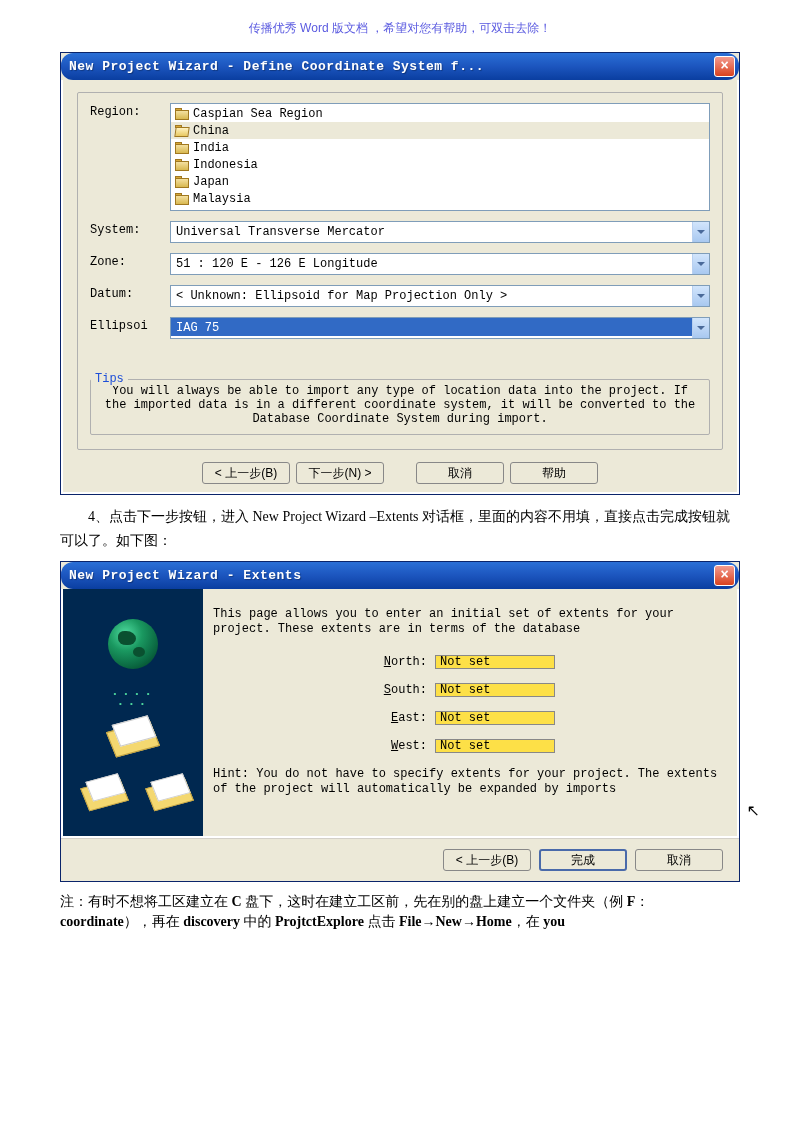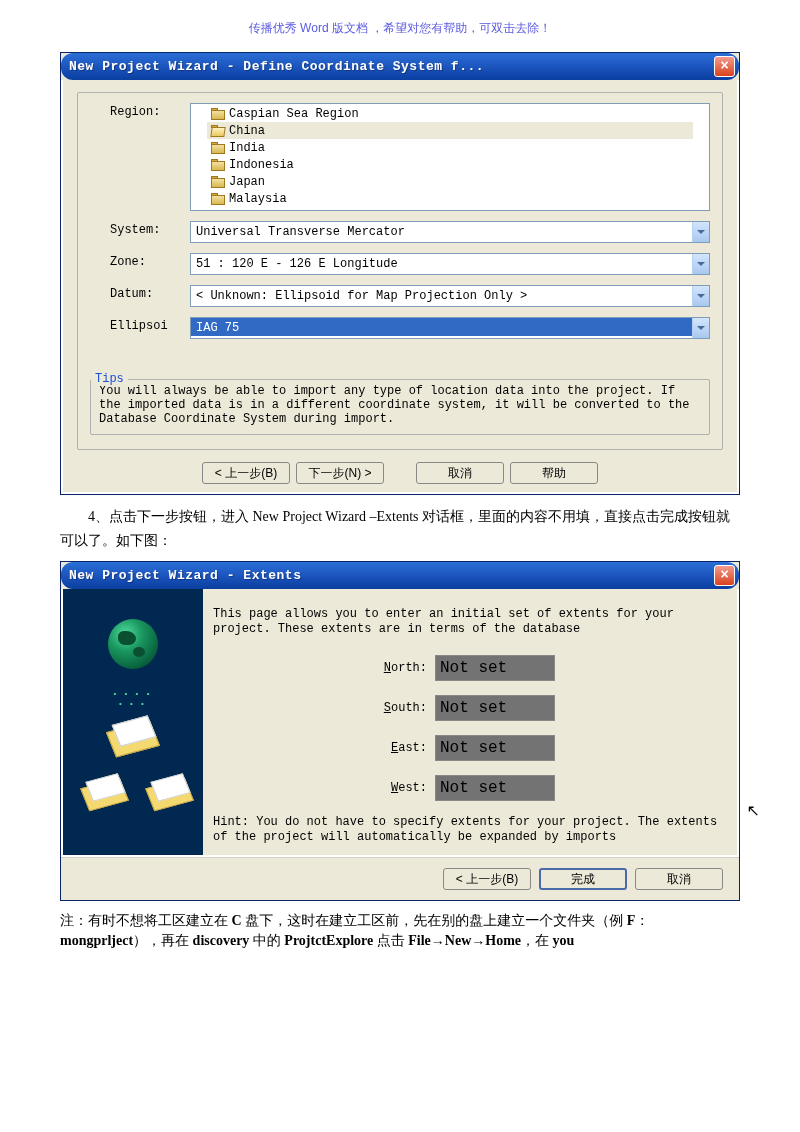--- a/index.html
+++ b/index.html
@@ -6,39 +6,39 @@
   body { margin: 0; padding: 0; background: #fff; font-family: "SimSun", "MS Sans Serif", sans-serif; width: 800px; }
   .page { padding: 20px 60px 30px 60px; }
   .header-note { text-align: center; font-size: 12px; color: #5a5ae0; margin-bottom: 15px; }
   .dialog { background: #ece9d8; border: 1px solid #0a246a; margin-bottom: 10px; }
   .titlebar { background: linear-gradient(to bottom, #2a6fd6 0%, #1c55be 50%, #0a3ea0 100%); color: #fff; display: flex; align-items: center; justify-content: space-between; padding: 3px 4px 3px 8px; font-family: "MS Sans Serif", sans-serif; font-size: 13px; font-weight: bold; border-radius: 12px; }
   .title-text { text-shadow: 1px 1px 1px rgba(0,0,0,.3); font-family: "Courier New", monospace; letter-spacing: 0.5px; }
   .close-btn { width: 21px; height: 21px; background: linear-gradient(to bottom, #f39b8f, #d9421e); border: 1px solid #fff; border-radius: 3px; color: #fff; font-weight: bold; font-size: 14px; line-height: 17px; text-align: center; cursor: pointer; }
   .dialog-body { padding: 12px 14px 8px 14px; font-family: "Courier New", monospace; font-size: 12px; color: #000; background: #ece9d8; border: 2px solid #fff; border-top: none; }
   .frame { border: 1px solid #b0b0b0; border-radius: 2px; padding: 10px 12px 14px 12px; background: #ece9d8; }
   .row { display: flex; align-items: flex-start; margin-bottom: 10px; }
-  .row-label { width: 80px; flex-shrink: 0; padding-top: 2px; margin-left: 20px; }
-  .listbox { flex: 1; background: #fff; border: 1px solid #7f9db9; height: 108px; overflow-y: auto; padding: 1px 16px; }
+  .row-label { width: 80px; flex-shrink: 0; padding-top: 2px; }
+  .listbox { flex: 1; background: #fff; border: 1px solid #7f9db9; height: 108px; overflow-y: auto; padding: 1px 0; }
   .listbox::-webkit-scrollbar { width: 17px; }
   .listbox::-webkit-scrollbar-track { background: #ece9d8; border-left: 1px solid #d4d0c8; }
   .listbox::-webkit-scrollbar-thumb { background: #d4d0c8; border: 1px solid #fff; }
   .listbox-item { display: flex; align-items: center; padding: 0 4px; height: 17px; }
   .listbox-item.selected { background: #ece9d8; align-items: center; }
   .folder-icon { width: 14px; height: 11px; margin-right: 4px; display: inline-block; position: relative; }
   .folder-icon::before { content: ""; position: absolute; top: 0; left: 0; width: 5px; height: 2px; background: #d8a838; border: 1px solid #a07820; border-bottom: none; }
   .folder-icon::after { content: ""; position: absolute; top: 2px; left: 0; width: 12px; height: 8px; background: linear-gradient(to bottom, #f4e0a0, #d8b850); border: 1px solid #a07820; }
   .folder-icon.open::after { background: linear-gradient(to bottom, #fff2c0, #e8c860); transform: skewX(-8deg); }
   .dropdown { flex: 1; display: flex; background: #fff; border: 1px solid #7f9db9; }
   .dropdown-text { flex: 1; padding: 2px 5px; height: 18px; line-height: 16px; white-space: nowrap; overflow: hidden; }
   .dropdown-text.selected { background: #316ac5; color: #fff; }
   .dropdown-arrow { width: 17px; height: 20px; background: linear-gradient(to bottom, #d2e5fc, #a8c8f0); border-left: 1px solid #b8d0f0; display: flex; align-items: center; justify-content: center; cursor: pointer; }
   .dropdown-arrow::after { content: ""; border-left: 4px solid transparent; border-right: 4px solid transparent; border-top: 4px solid #4a6a9a; }
   .tips-box { border: 1px solid #b0b0b0; border-radius: 2px; padding: 4px 8px 8px 8px; margin-top: 40px; position: relative; }
   .tips-legend { position: absolute; top: -8px; left: 0; background: #ece9d8; padding: 0 4px; color: #1d4ed8; }
-  .tips-text { font-size: 12px; line-height: 14px; }
+  .tips-text { font-size: 12px; line-height: 14px; text-align: center; }
   .button-row { display: flex; justify-content: center; gap: 6px; margin-top: 12px; }
   .win-btn { min-width: 88px; height: 22px; background: #ece9d8; border: 1px solid #888; border-radius: 3px; font-size: 12px; font-family: "SimSun", sans-serif; cursor: pointer; padding: 0 10px; }
   .win-btn.default { border: 2px solid #4a6aaa; }
   .doc-text { font-size: 14px; line-height: 24px; color: #000000; margin: 8px 0; font-family: "SimSun", serif; }
   .doc-text .indent { display: inline-block; width: 28px; }
   .dialog2-body { display: flex; padding: 0; background: #ece9d8; border: 2px solid #fff; border-top: none; }
   .wizard-sidebar { width: 140px; background: #002850; flex-shrink: 0; position: relative; padding: 20px 0; }
   .globe { width: 50px; height: 50px; border-radius: 50%; background: radial-gradient(circle at 35% 30%, #4fdca0 0%, #1a9860 35%, #0a6640 70%, #003520 100%); margin: 10px auto 20px auto; position: relative; }
   .globe::before { content: ""; position: absolute; top: 12px; left: 10px; width: 18px; height: 14px; background: #0a5030; border-radius: 40% 60% 50% 50%; }
   .globe::after { content: ""; position: absolute; top: 28px; left: 25px; width: 12px; height: 10px; background: #0a5030; border-radius: 50%; }
@@ -46,21 +46,21 @@
   .folder-iso::before { content: ""; position: absolute; left: 5px; top: 8px; width: 42px; height: 26px; background: #f4d870; border: 1px solid #c0a040; transform: skewY(-15deg) skewX(20deg); }
   .folder-iso::after { content: ""; position: absolute; left: 10px; top: 2px; width: 34px; height: 22px; background: #fff; border: 1px solid #ccc; transform: skewY(-15deg) skewX(20deg); }
   .folders-row { display: flex; justify-content: space-around; padding: 0 5px; }
   .folders-row .folder-iso { width: 45px; height: 35px; transform: scale(0.9); }
   .dots { text-align: center; color: #4fdca0; font-size: 8px; letter-spacing: 3px; line-height: 10px; }
   .wizard-main { flex: 1; padding: 18px 18px 10px 10px; font-family: "Courier New", monospace; font-size: 12px; }
   .wizard-desc { margin-bottom: 18px; line-height: 15px; }
   .extent-row { display: flex; align-items: center; margin-bottom: 14px; justify-content: center; }
   .extent-label { width: 50px; text-align: right; margin-right: 8px; }
   .extent-label .u { text-decoration: underline; }
-  .extent-input { width: 120px; height: 26px; background: #737373; border: 1px solid #888; padding: 1px 4px; font-family: "Courier New", monospace; font-size: 16px; }
+  .extent-input { width: 120px; height: 14px; background: #fde047; border: 1px solid #888; padding: 1px 4px; font-family: "Courier New", monospace; font-size: 12px; }
   .hint-text { margin-top: 8px; line-height: 15px; }
   .cursor-img { position: absolute; right: -20px; top: 240px; font-size: 16px; color: #000; }
   .dialog2-wrap { position: relative; }
   .bottom-btns { background: #ece9d8; padding: 10px 16px; display: flex; justify-content: flex-end; gap: 8px; border-top: 1px solid #d4d0c8; }
   .note-text { font-size: 14px; line-height: 20px; margin-top: 8px; font-family: "SimSun", serif; }
   .bold { font-weight: bold; }
 </style>
 </head>
 <body>
 
@@ -188,15 +188,15 @@
     <div class="bottom-btns">
       <button class="win-btn">&lt; 上一步(B)</button>
       <button class="win-btn default">完成</button>
       <button class="win-btn">取消</button>
     </div>
   </div>
   <span class="cursor-img">↖</span>
   </div>
 
   <div class="note-text">
-    注：有时不想将工区建立在 <span class="bold">C</span> 盘下，这时在建立工区前，先在别的盘上建立一个文件夹（例 <span class="bold">F</span>：<span class="bold">mongprlject</span>），再在 <span class="bold">discovery</span> 中的 <span class="bold">ProjtctExplore</span> 点击 <span class="bold">File→New→Home</span>，在 <span class="bold">you</span>
+    注：有时不想将工区建立在 <span class="bold">C</span> 盘下，这时在建立工区前，先在别的盘上建立一个文件夹（例 <span class="bold">F</span>：<span class="bold">coordinate</span>），再在 <span class="bold">discovery</span> 中的 <span class="bold">ProjtctExplore</span> 点击 <span class="bold">File→New→Home</span>，在 <span class="bold">you</span>
   </div>
 </div>
 
 </body></html>

